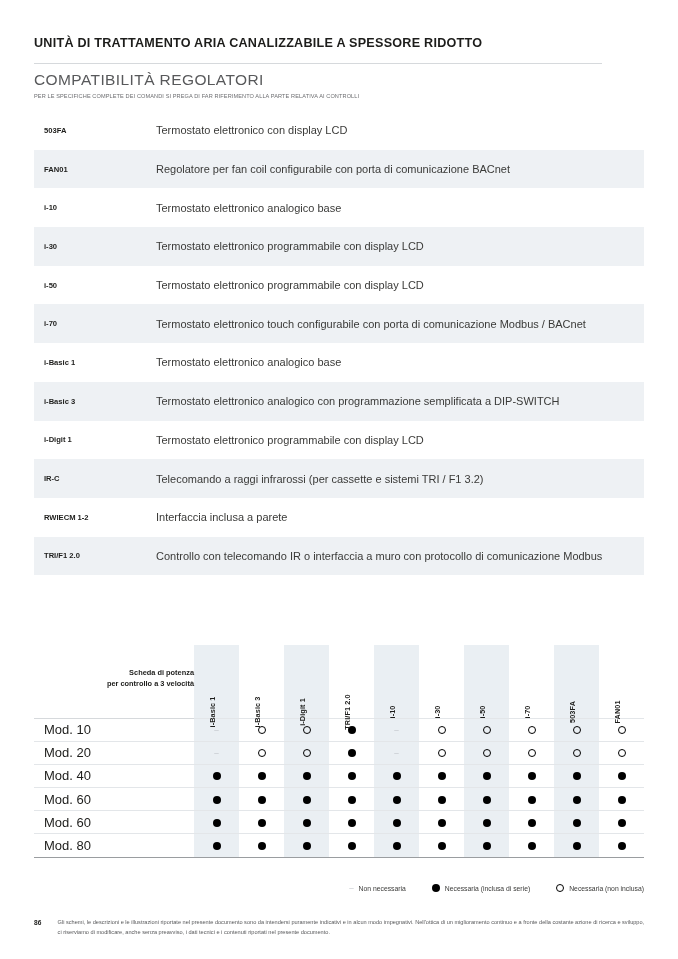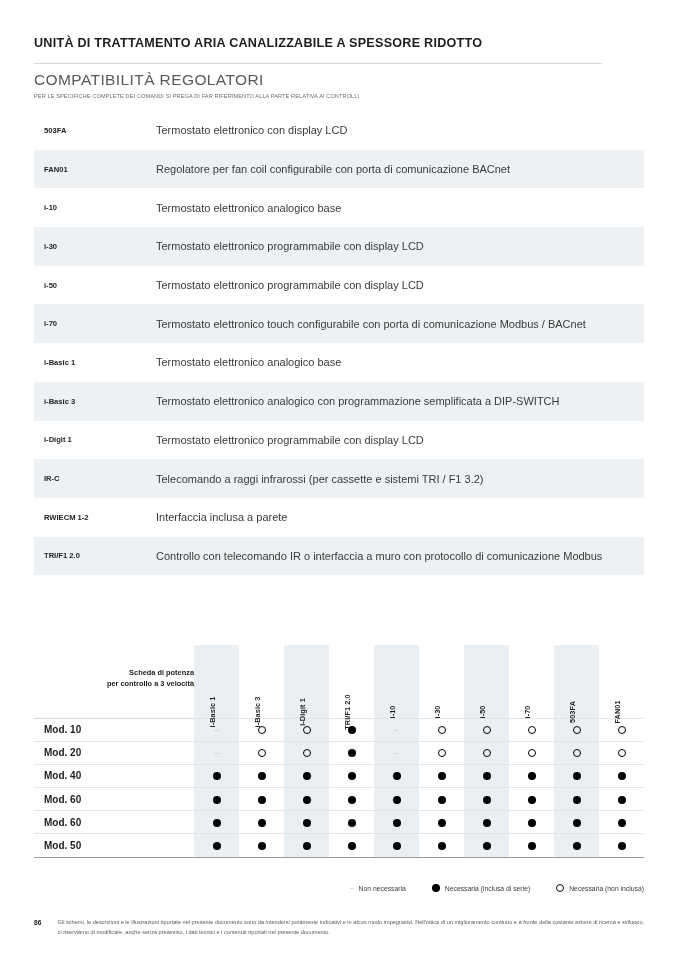--- a/index.html
+++ b/index.html
@@ -127,22 +127,22 @@
     height: 23.2px;
     text-align: center;
     vertical-align: middle;
     border-top: 1px solid #e3e6e9;
     font-size: 7.4px;
     color: #1d1d1b;
   }
   .matrix tbody td.rowlabel {
     text-align: left;
     padding-left: 10px;
-    font-weight: bold;
-    font-size: 10px;
+    font-weight: normal;
+    font-size: 13px;
   }
   .matrix tbody tr:last-child td { border-bottom: 1px solid #9a9da0; }
   .matrix thead th.hdr-label { border-bottom: 1px solid #d6d9dc; text-align: right; }
 
   .mark-filled,
   .mark-open {
     display: inline-block;
     width: 8px;
     height: 8px;
     border-radius: 50%;
@@ -394,21 +394,21 @@
             <td class="shaded"><span class="mark-filled"></span></td>
             <td><span class="mark-filled"></span></td>
             <td class="shaded"><span class="mark-filled"></span></td>
             <td><span class="mark-filled"></span></td>
             <td class="shaded"><span class="mark-filled"></span></td>
             <td><span class="mark-filled"></span></td>
             <td class="shaded"><span class="mark-filled"></span></td>
             <td><span class="mark-filled"></span></td>
           </tr>
           <tr>
-            <td class="rowlabel">Mod. 50</td>
+            <td class="rowlabel">Mod. 80</td>
             <td class="shaded"><span class="mark-filled"></span></td>
             <td><span class="mark-filled"></span></td>
             <td class="shaded"><span class="mark-filled"></span></td>
             <td><span class="mark-filled"></span></td>
             <td class="shaded"><span class="mark-filled"></span></td>
             <td><span class="mark-filled"></span></td>
             <td class="shaded"><span class="mark-filled"></span></td>
             <td><span class="mark-filled"></span></td>
             <td class="shaded"><span class="mark-filled"></span></td>
             <td><span class="mark-filled"></span></td>

